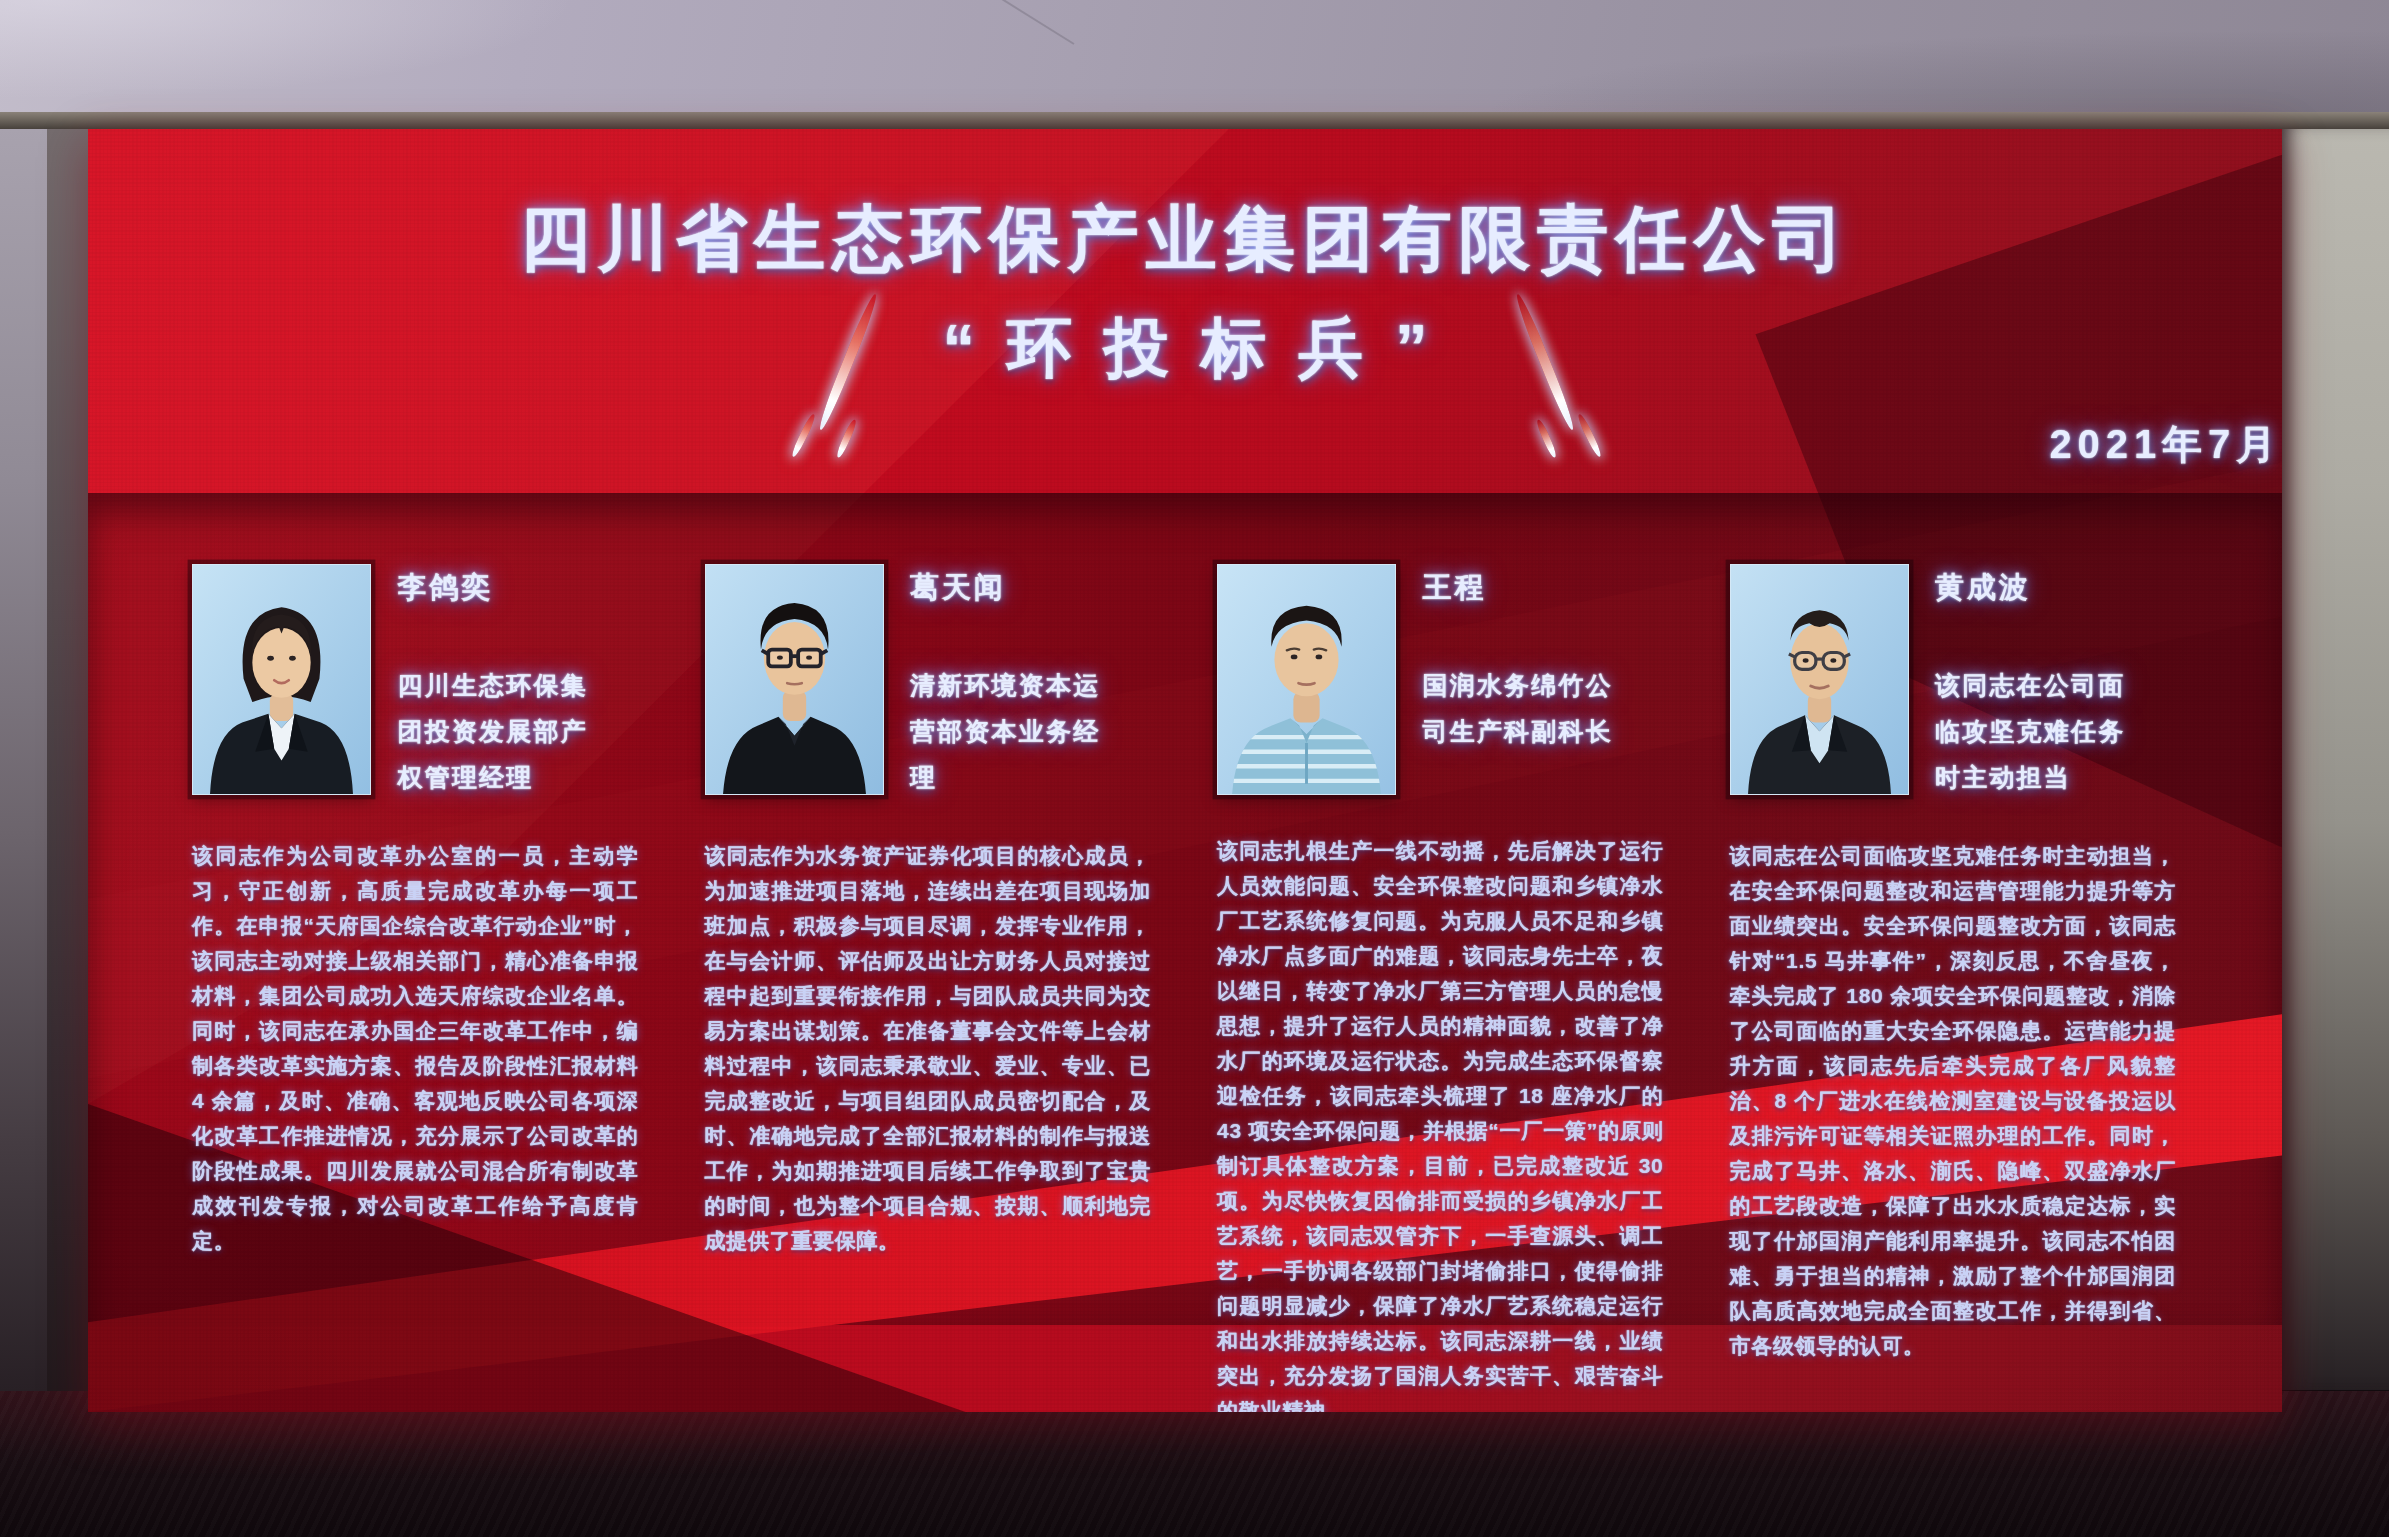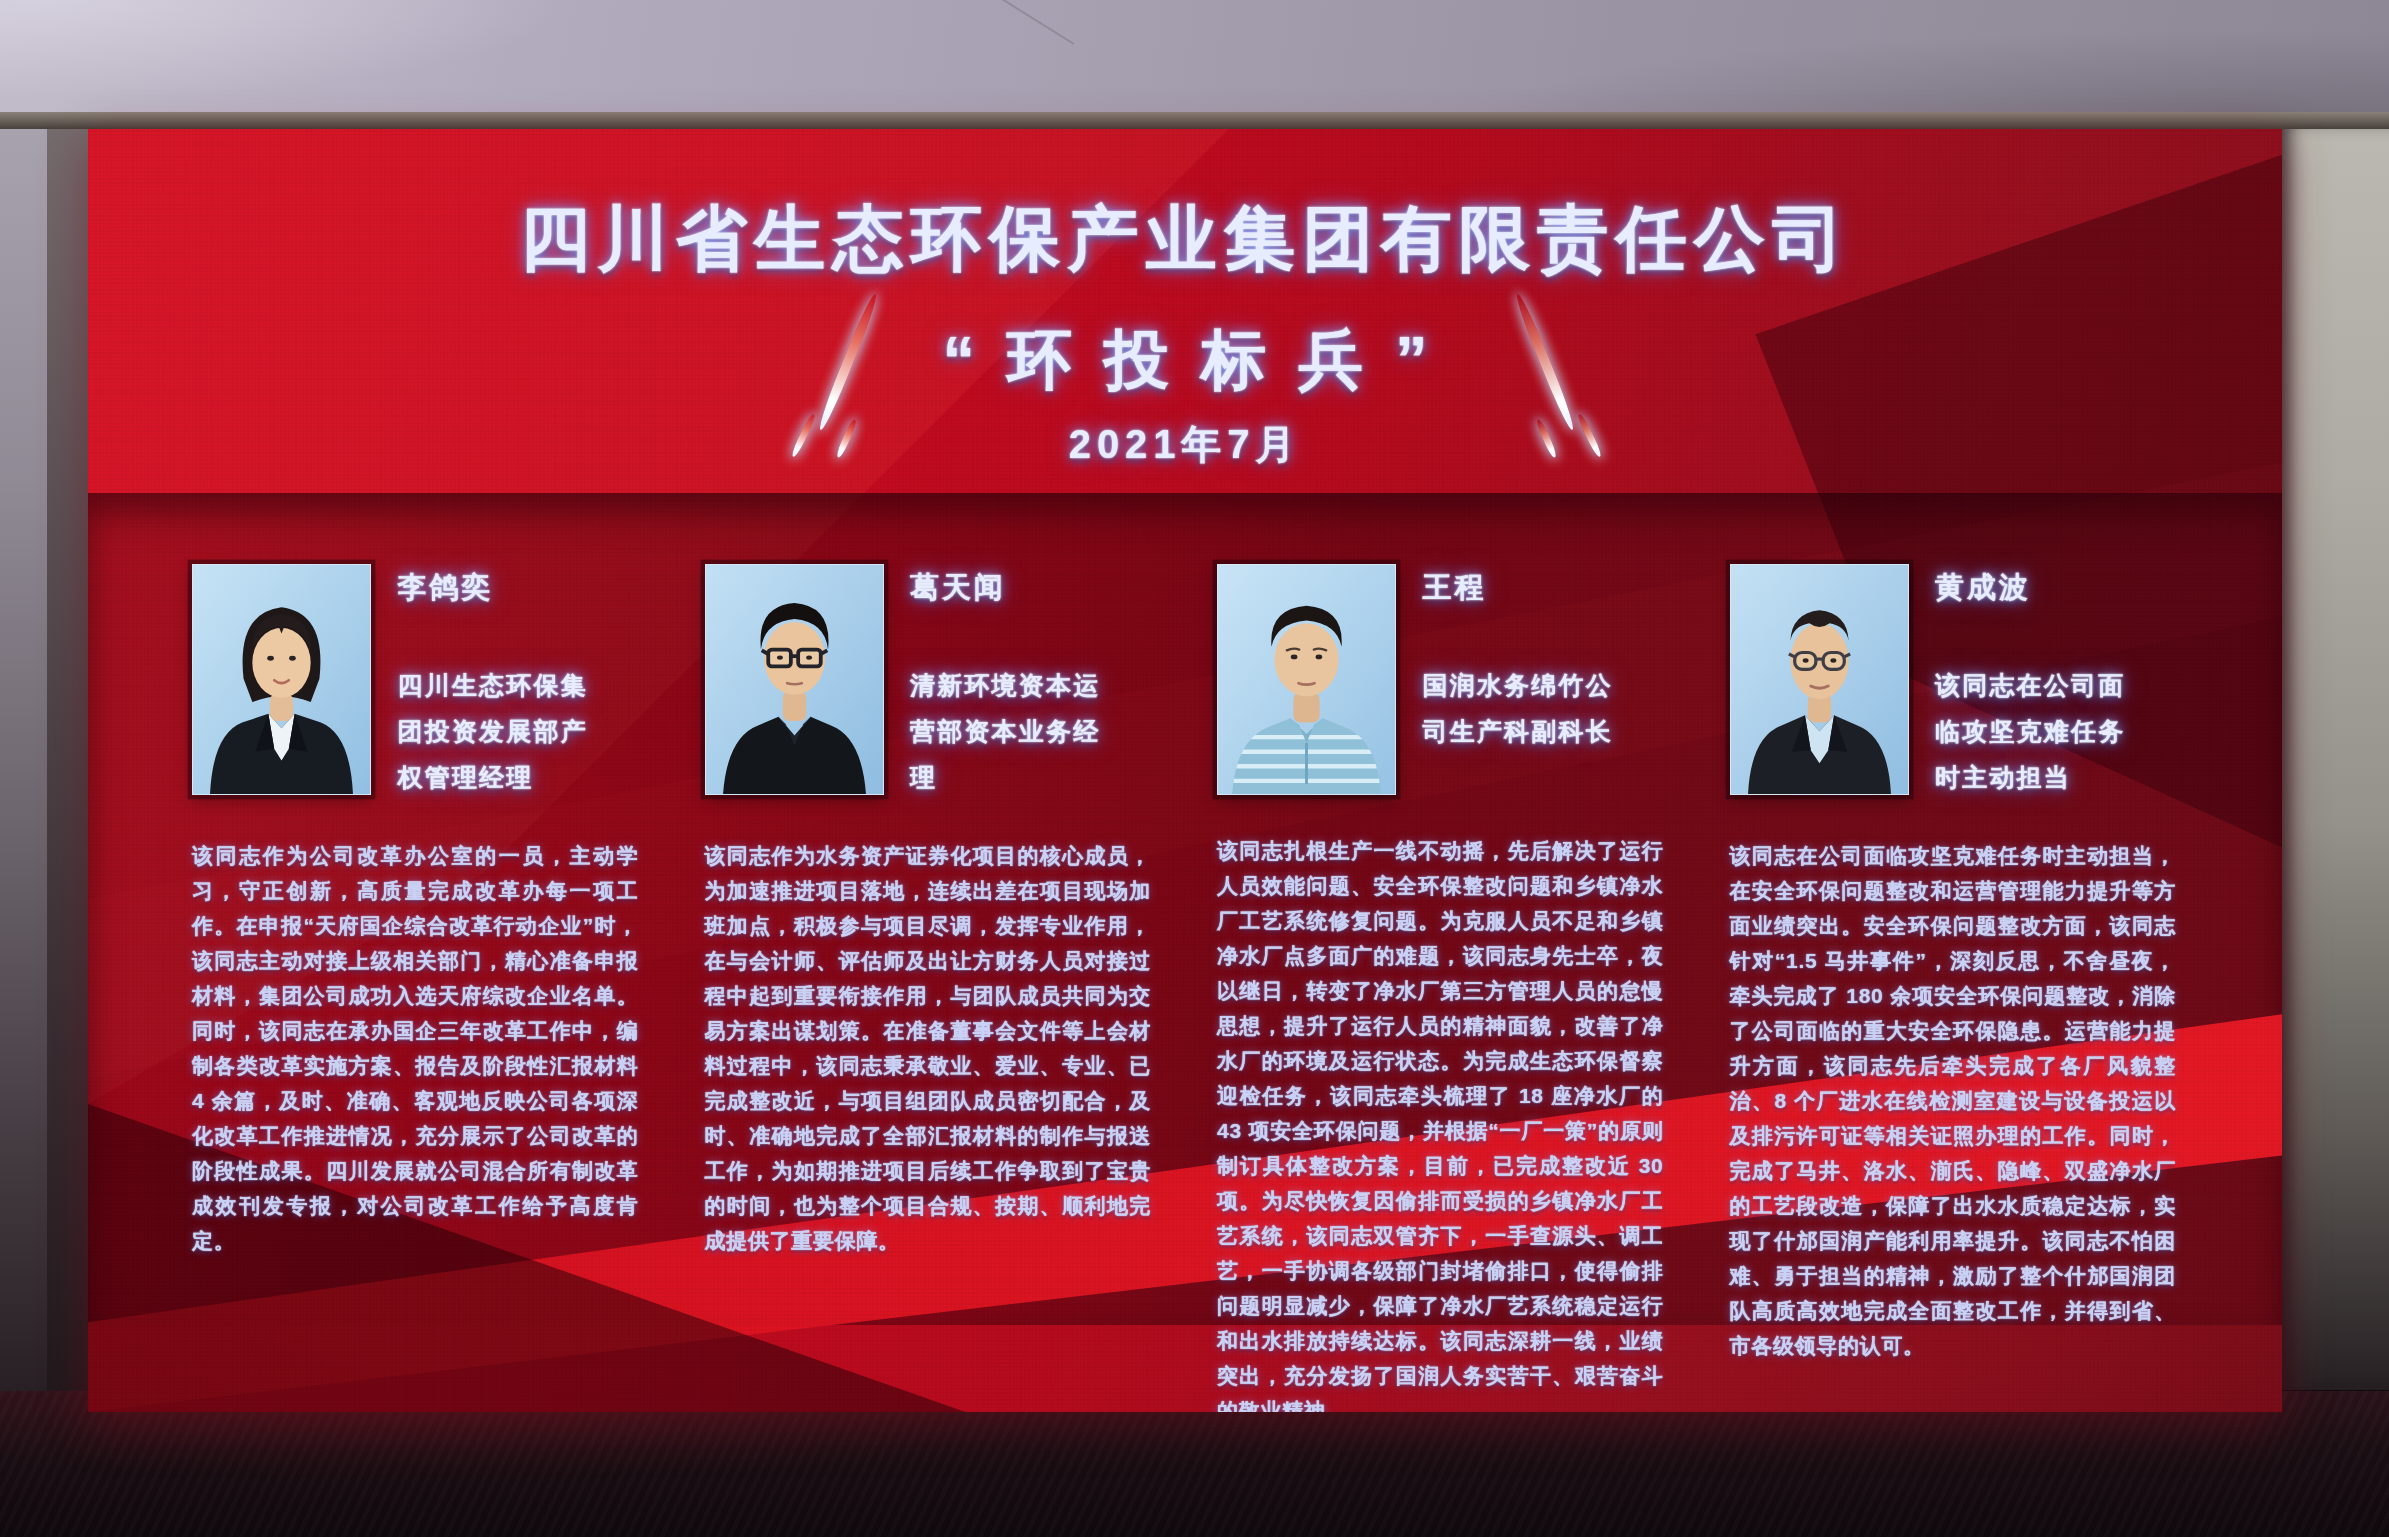--- a/index.html
+++ b/index.html
@@ -81,24 +81,24 @@
   .glow-body {
     color:#c9d2f6;
     text-shadow:0 0 1.5px rgba(240,246,255,.9), 0 0 8px rgba(120,150,255,.6), 0 1.5px 3.7px rgba(20,0,50,.5);
   }
   .title-org {
     position:absolute; left:0; right:0; top:63px; text-align:center;
     font-size:71px; font-weight:700; letter-spacing:7.3px; white-space:nowrap;
   }
   .title-award {
     position:absolute; left:32px; right:0; top:175px; text-align:center;
-    font-size:65px; font-weight:700; letter-spacing:32px; white-space:nowrap;margin-top:12px;
+    font-size:65px; font-weight:700; letter-spacing:32px; white-space:nowrap;
   }
   .title-date {
-    position:absolute; left:0; right:0; top:288px; text-align:center;
+    position:absolute; left:0; right:0; top:288px; text-align:right;
     font-size:40px; font-weight:700; letter-spacing:5.9px;
   }
 
   
   .streaks { position:absolute; width:140px; height:176px; top:160px; }
   .streaks-left  { left:684px; }
   .streaks-right { left:1393px; transform:scaleX(-1); }
   .streak {
     position:absolute; border-radius:50%/40%;
     background:linear-gradient(180deg, rgba(255,255,255,0) 0%, rgba(255,190,150,.55) 35%, #ffffff 78%, #eaf2ff 100%);

